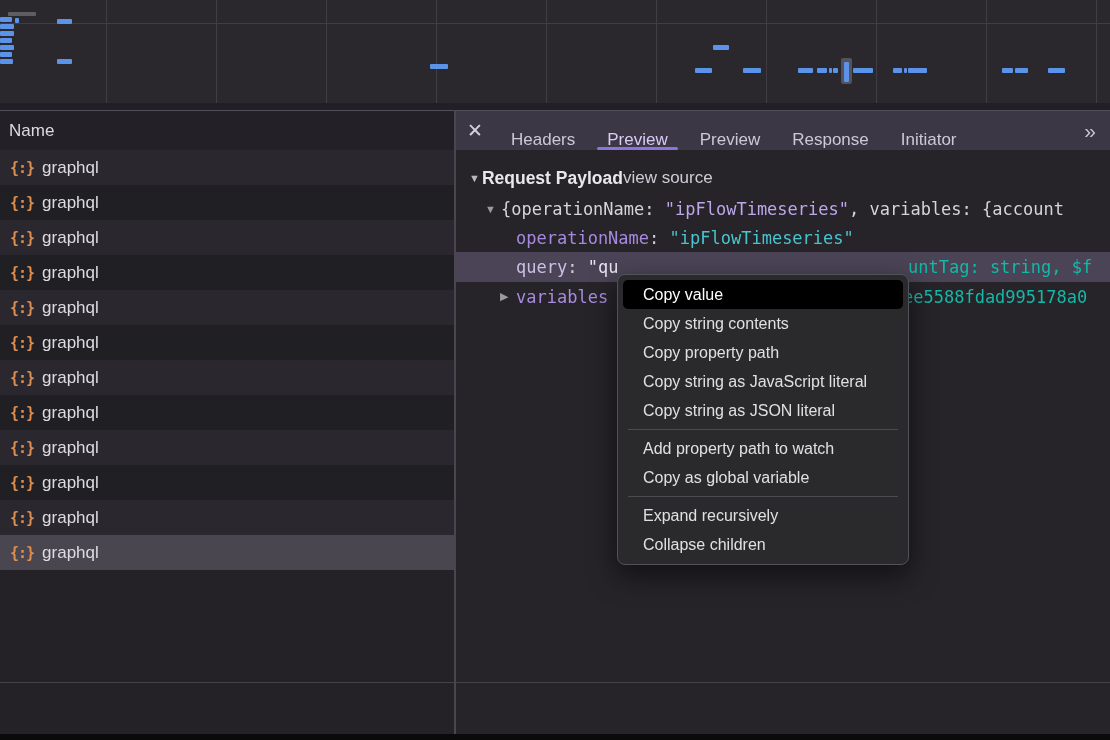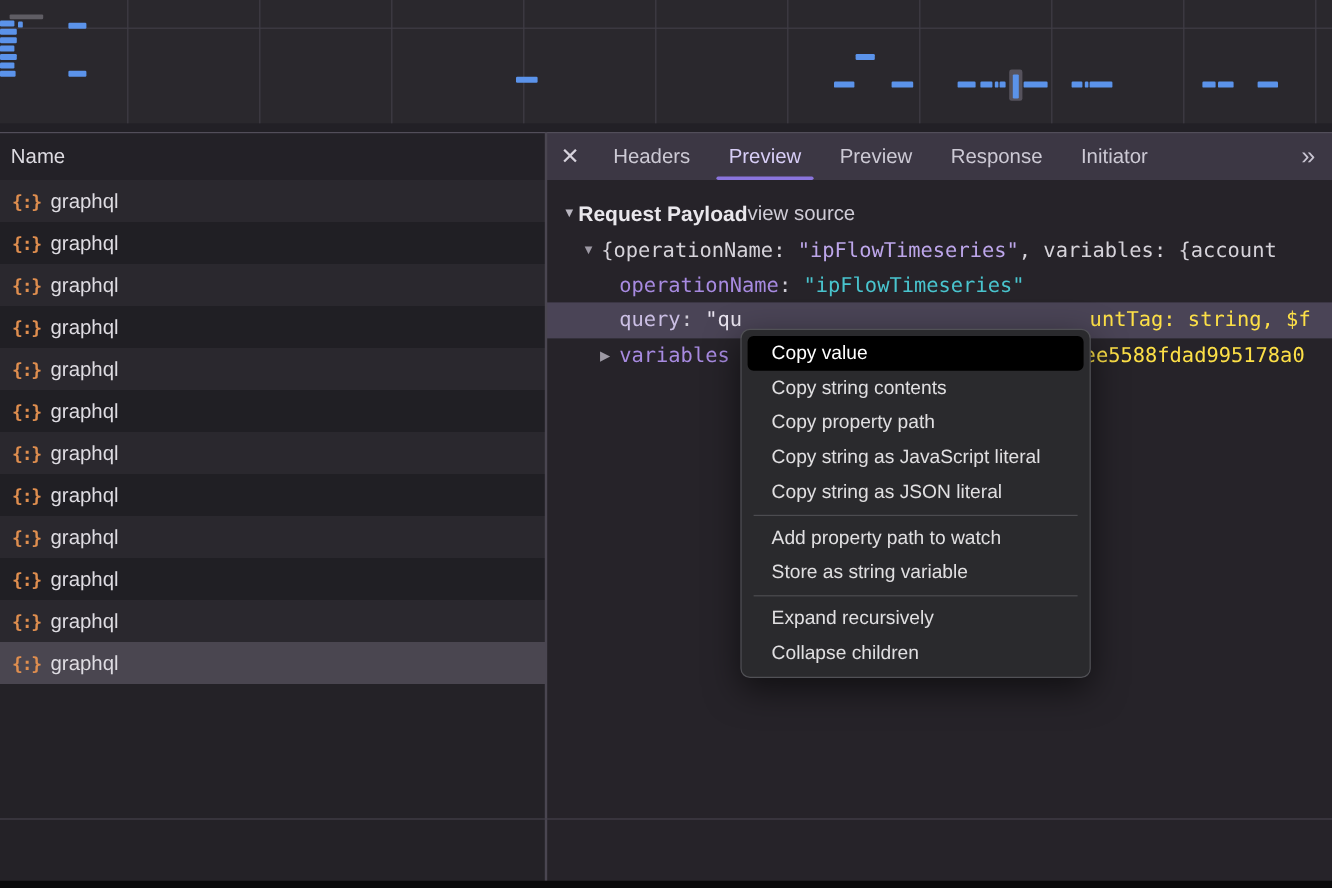--- a/index.html
+++ b/index.html
@@ -49,21 +49,21 @@
   .tr-preview{padding-left:30px;color:#d6d3da;}
   .tr-preview .arrow{color:#9d99a4;font-size:11px;width:16px;flex:0 0 16px;}
   .str-lav{color:#bda6ea;}
   .tr-child{padding-left:61px;}
   .key{color:#a78ae0;}
   .colon{color:#cfccd6;}
   .val-teal{color:#49c4ce;}
   .tree-row.highlight{background:#4a4456;height:30px;}
   .tree-row.highlight .key{color:#cbbfe4;}
   .val-light{color:#e9e4ef;}
-  .frag-right{position:absolute;left:453px;top:0;height:100%;display:flex;align-items:center;color:#fde047;}
+  .frag-right{position:absolute;left:453px;top:0;height:100%;display:flex;align-items:center;color:#14b8a6;}
   .tr-vars{padding-left:45px;}
   .tr-vars .arrow{color:#9d99a4;font-size:11px;width:16px;flex:0 0 16px;}
 
   
   .vdivider{position:absolute;left:454px;top:110px;width:2px;height:624px;background:#4a4651;}
   .hline{position:absolute;left:0;top:682px;width:1110px;height:1px;background:#45424b;}
   .bottom-bar{position:absolute;left:0;top:734px;width:1110px;height:6px;background:#0a0a0b;}
 
   
   .ctx-menu{position:absolute;left:617px;top:274px;width:292px;background:#2a2a2d;
@@ -125,21 +125,21 @@
       </div>
   </div>
   <div class="midstrip"></div>
 
   <div class="name-header">
     <span>Name</span>
   </div>
 
   <div class="tab-bar">
     <div class="tab-close">✕</div>
-    <div id="tabs-container" style="display:flex;">
+    <div id="tabs-container" style="display:flex;align-items:flex-end;">
         <div class="tab">Headers</div>
         <div class="tab active">Preview</div>
         <div class="tab">Preview</div>
         <div class="tab">Response</div>
         <div class="tab">Initiator</div>
       </div>
     <div class="tab-overflow">»</div>
   </div>
 
   <div class="name-list" id="name-list">
@@ -224,19 +224,19 @@
   <div class="bottom-bar"></div>
 
   <div class="ctx-menu" id="ctx-menu">
       <div class="ctx-item highlighted">Copy value</div>
       <div class="ctx-item">Copy string contents</div>
       <div class="ctx-item">Copy property path</div>
       <div class="ctx-item">Copy string as JavaScript literal</div>
       <div class="ctx-item">Copy string as JSON literal</div>
       <div class="ctx-sep"></div>
       <div class="ctx-item">Add property path to watch</div>
-      <div class="ctx-item">Store as string variable</div>
+      <div class="ctx-item">Copy as global variable</div>
       <div class="ctx-sep"></div>
       <div class="ctx-item">Expand recursively</div>
       <div class="ctx-item">Collapse children</div>
     </div>
 
 </div>
 
 </body></html>

